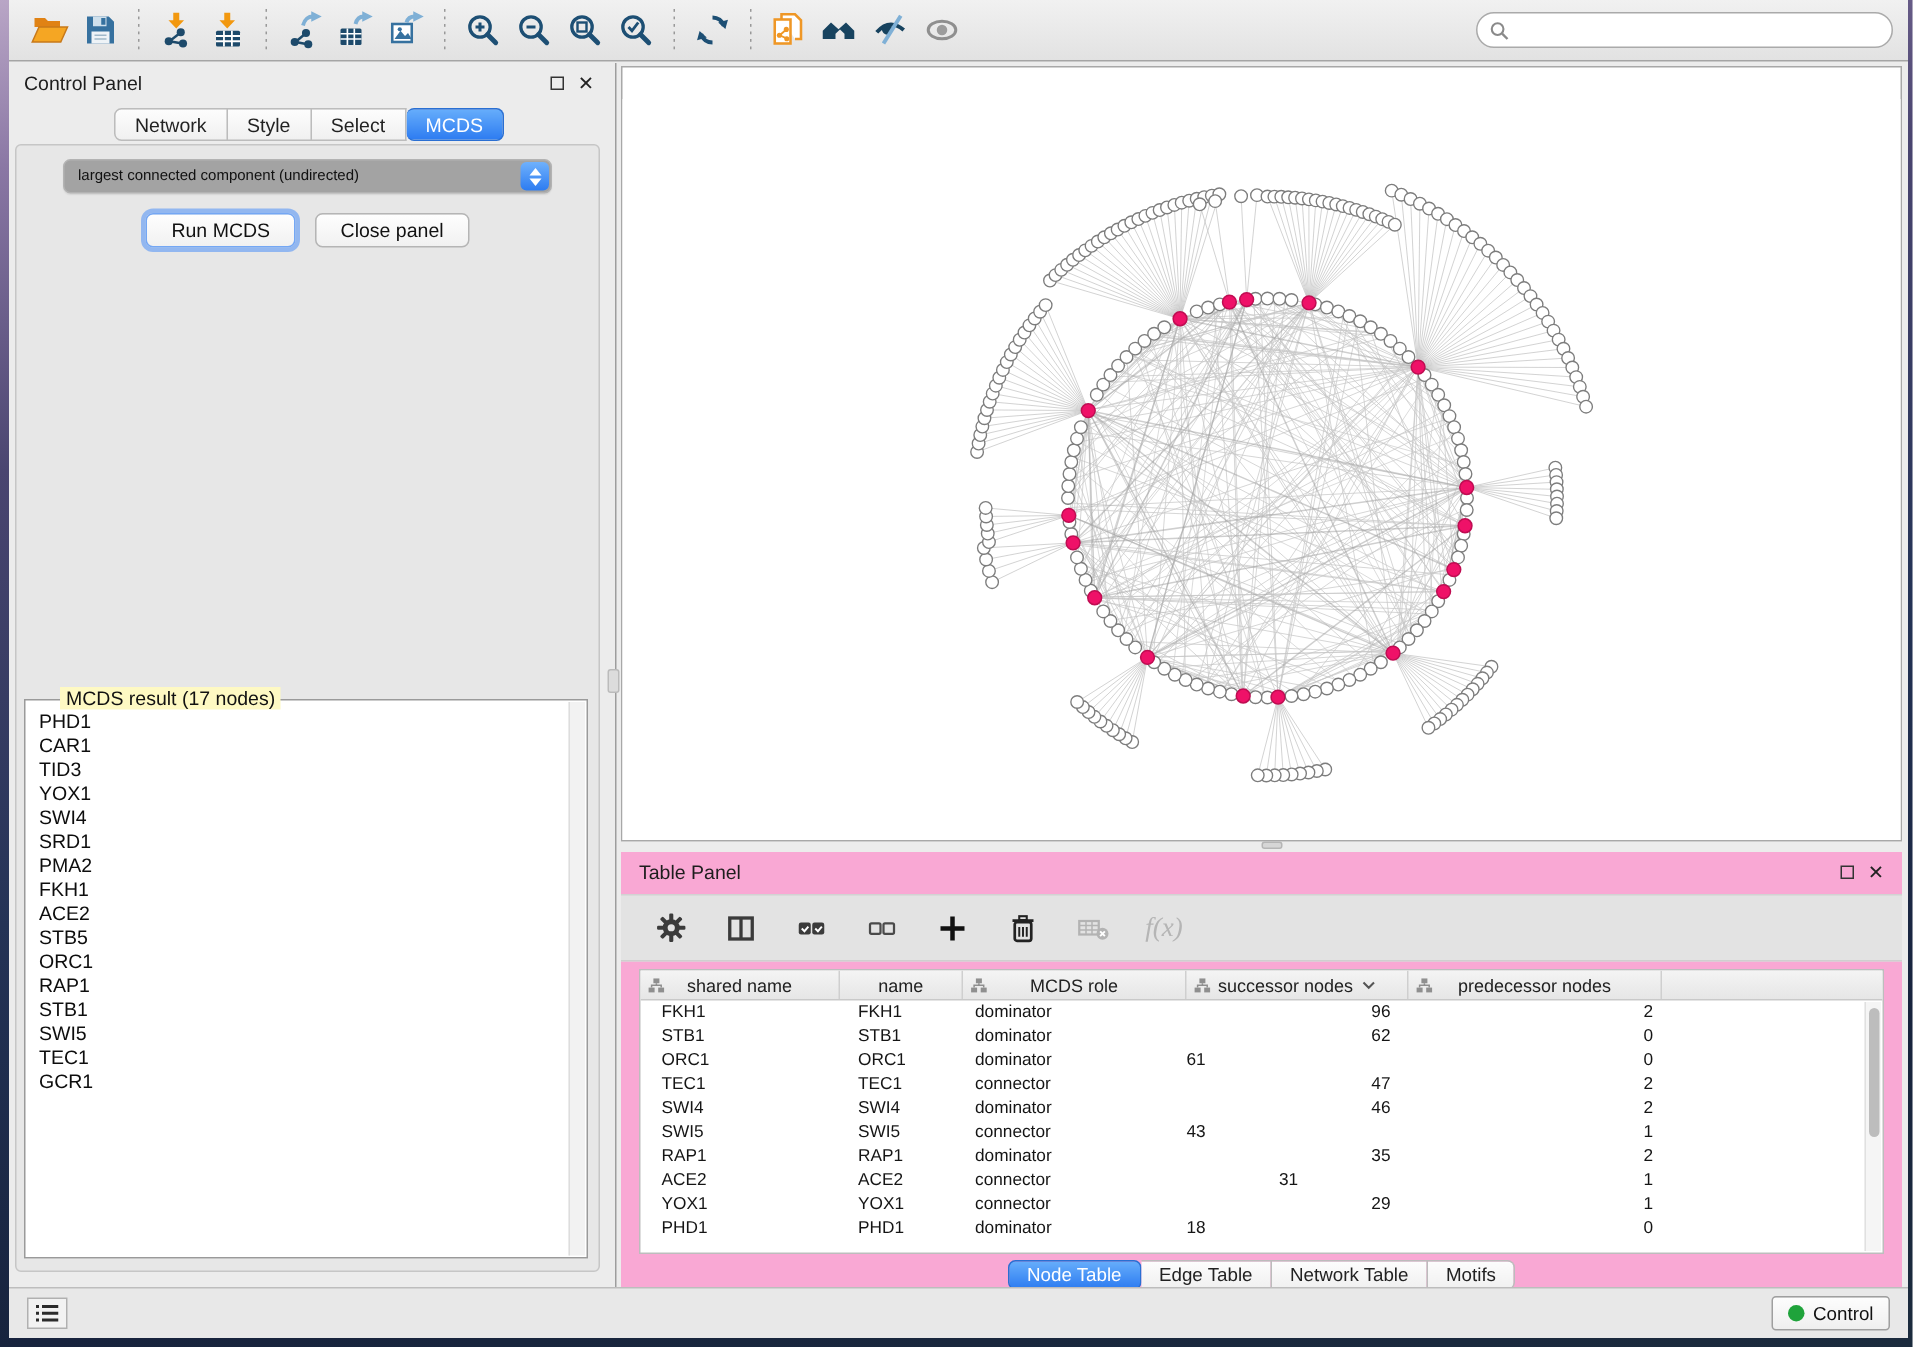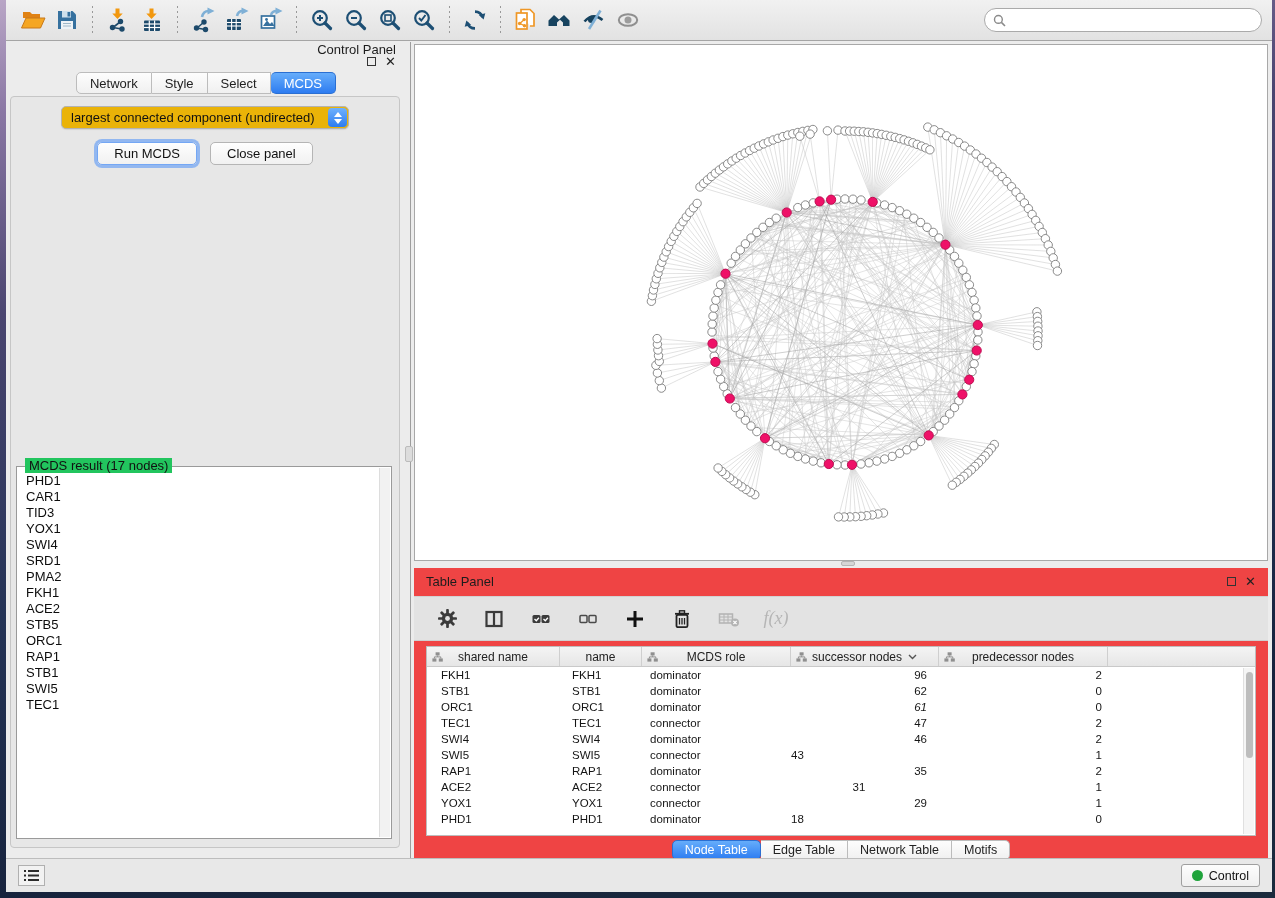--- a/index.html
+++ b/index.html
@@ -18,51 +18,51 @@
   .search-wrap { margin-left:auto; }
   .search-field { width:278px; height:24px; border:1px solid #aaa; border-radius:12px; background:#fff;
                   display:flex; align-items:center; padding:0 8px; }
   .search-field input { border:none; outline:none; flex:1; font-size:12px; background:transparent; }
 
   
   .main { position:absolute; top:42px; left:0; right:0; bottom:34px; }
 
   
   .control-panel { position:absolute; left:2px; top:0; width:396px; bottom:0; }
-  .cp-header { height:26px; display:flex; align-items:flex-end; padding:0 8px;flex-direction:column; }
+  .cp-header { height:26px; display:flex; align-items:center; padding:0 8px; }
   .cp-title { font-size:13px; color:#1d1d1d; }
   .win-icons { margin-left:auto; display:flex; gap:9px; align-items:center; }
   .float-ic { width:9px; height:9px; border:1.5px solid #333; }
   .close-ic { font-size:13px; font-weight:bold; color:#222; line-height:9px; }
   .tabs-row { display:flex; justify-content:center; margin-top:4px; }
   .tab { height:22px; padding:0 13px; background:linear-gradient(#fdfdfd,#f0f0f0);
          border:1px solid #bcbcbc; border-left-width:0; font-size:13px; color:#222;
          display:flex; align-items:center; }
   .tab:first-child { border-left-width:1px; border-radius:5px 0 0 5px; }
   .tab:last-child { border-radius:0 5px 5px 0; }
   .tab.active { background:linear-gradient(#66adfb,#2d7cf1); border-color:#2a6fd2; color:#fff; border-radius:5px; }
   .inner-panel { position:absolute; left:2px; right:4px; top:54px; bottom:10px;
                  background:#e7e7e7; border:1px solid #c6c6c6; border-radius:4px; }
   .opt-label { text-align:center; margin-top:17px; font-size:13px; color:#111; }
-  .dropdown { width:288px; height:23px; margin:9px auto 0; background:#eab308; border:1px solid #b3b3b3;
+  .dropdown { width:326px; height:23px; margin:9px auto 0; background:#a3a3a3; border:1px solid #b3b3b3;
               border-radius:5px; position:relative; display:flex; align-items:center;
-              font-size:13px; color:#111; padding-left:9px; box-shadow:0 1px 1px rgba(0,0,0,.08); }
+              font-size:10px; color:#111; padding-left:9px; box-shadow:0 1px 1px rgba(0,0,0,.08); }
   .dd-stepper { position:absolute; right:1px; top:1px; width:19px; height:19px; border-radius:4px;
                 background:linear-gradient(#6fb1fc,#2d7cf1); display:flex; flex-direction:column;
                 align-items:center; justify-content:center; gap:2px; }
   .dd-stepper .up { width:0; height:0; border-left:4px solid transparent; border-right:4px solid transparent; border-bottom:5px solid #fff; }
   .dd-stepper .dn { width:0; height:0; border-left:4px solid transparent; border-right:4px solid transparent; border-top:5px solid #fff; }
   .btn-row { display:flex; justify-content:center; gap:13px; margin-top:13px; }
   .mac-btn { height:23px; padding:0 16px; background:linear-gradient(#fefefe,#f1f1f1);
              border:1px solid #b5b5b5; border-radius:5px; font-size:13px; color:#111;
              display:flex; align-items:center; }
   .mac-btn.focused { box-shadow:0 0 0 3px rgba(77,144,247,.55); border-color:#74a7f4; }
   .result-box { position:absolute; left:5px; right:7px; top:369px; bottom:8px;
                 border:1px solid #9a9a9a; background:#fff; }
-  .result-legend { position:absolute; top:-9px; left:8px; background:#22c55e; padding:0 4px;
+  .result-legend { position:absolute; top:-9px; left:23px; background:#fef9c3; padding:0 4px;
                    font-size:13px; color:#111; }
   .result-list { position:absolute; inset:1px 12px 1px 1px; overflow:hidden;
                  font-size:13px; color:#0d0d0d; padding:5px 0 0 8px; list-style:none; }
   .result-list li { line-height:16px; }
   .result-scroll { position:absolute; top:1px; bottom:1px; right:1px; width:11px;
                    background:#f2f2f2; border-left:1px solid #ddd; }
 
   
   .vsplit { position:absolute; left:399px; top:0; bottom:0; width:9px; }
   .vsplit .line { position:absolute; left:5px; top:0; bottom:0; width:1px; background:#9d9d9d; }
@@ -81,21 +81,21 @@
   .light.red { background:#fc5b57; border:1px solid #dd3f39; }
   .light.yellow { background:#fdbe3f; border:1px solid #dfa32b; }
   .light.green { background:#34c94b; border:1px solid #27a838; }
   .net-title { position:absolute; left:0; right:0; text-align:center; font-size:12.5px; color:#222; }
   .net-canvas { position:absolute; top:21px; left:0; right:0; bottom:0; background:#fff; overflow:hidden; }
 
   .hsplit-grip { position:absolute; top:519px; left:50%; width:14px; height:5px; background:#d6d6d6;
                  border:1px solid #b5b5b5; border-radius:2px; }
 
   
-  .table-panel { position:absolute; top:526px; left:0; right:0; bottom:0; background:#ef4444; }
+  .table-panel { position:absolute; top:526px; left:0; right:0; bottom:0; background:#f9a8d4; }
   .tp-header { height:26px; display:flex; align-items:center; padding:0 12px; }
   .tp-title { font-size:13px; color:#1d1d1d; }
   .tp-toolband { position:absolute; top:28px; left:0; right:0; height:45px; background:#e3e3e3;
                  border-top:1px solid #d2d2d2; border-bottom:1px solid #cfcfcf;
                  display:flex; align-items:center; padding-left:20px; gap:21px; }
   .tband-btn { width:26px; height:26px; display:flex; align-items:center; justify-content:center; }
   .fx-label { font-family:"Liberation Serif","DejaVu Serif",serif; font-style:italic;
               font-size:18px; color:#b5b5b5; }
   .tbl { position:absolute; top:78px; left:12px; right:12px; height:190px; background:#fff;
          border:1px solid #bdbdbd; overflow:hidden; }
@@ -334,20 +334,21 @@
               <li>SRD1</li>
               <li>PMA2</li>
               <li>FKH1</li>
               <li>ACE2</li>
               <li>STB5</li>
               <li>ORC1</li>
               <li>RAP1</li>
               <li>STB1</li>
               <li>SWI5</li>
               <li>TEC1</li>
+              <li>GCR1</li>
             </ul>
           <div class="result-scroll"></div>
         </div>
       </div>
     </div>
 
     <div class="vsplit">
       <div class="line"></div>
       <div class="grip"></div>
     </div>
@@ -1222,21 +1223,21 @@
                 <div class="td" style="width: 133px; text-align: left; padding-left: 14px; padding-right: 0px;">STB1</div>
                 <div class="td" style="width: 82px; text-align: left; padding-left: 12px; padding-right: 0px;">STB1</div>
                 <div class="td" style="width: 149px; text-align: left; padding-left: 8px; padding-right: 0px;">dominator</div>
                 <div class="td" style="width: 148px; text-align: right; padding-left: 0px; padding-right: 12px;">62</div>
                 <div class="td" style="width: 169px; text-align: right; padding-left: 0px; padding-right: 6px;">0</div>
               </div>
               <div class="tr">
                 <div class="td" style="width: 133px; text-align: left; padding-left: 14px; padding-right: 0px;">ORC1</div>
                 <div class="td" style="width: 82px; text-align: left; padding-left: 12px; padding-right: 0px;">ORC1</div>
                 <div class="td" style="width: 149px; text-align: left; padding-left: 8px; padding-right: 0px;">dominator</div>
-                <div class="td" style="width: 148px; text-align: right; padding-left: 0px; padding-right: 12px; font-style: italic;">61</div>
+                <div class="td" style="width: 148px; text-align: left; padding-left: 0px; padding-right: 12px;">61</div>
                 <div class="td" style="width: 169px; text-align: right; padding-left: 0px; padding-right: 6px;">0</div>
               </div>
               <div class="tr">
                 <div class="td" style="width: 133px; text-align: left; padding-left: 14px; padding-right: 0px;">TEC1</div>
                 <div class="td" style="width: 82px; text-align: left; padding-left: 12px; padding-right: 0px;">TEC1</div>
                 <div class="td" style="width: 149px; text-align: left; padding-left: 8px; padding-right: 0px;">connector</div>
                 <div class="td" style="width: 148px; text-align: right; padding-left: 0px; padding-right: 12px;">47</div>
                 <div class="td" style="width: 169px; text-align: right; padding-left: 0px; padding-right: 6px;">2</div>
               </div>
               <div class="tr">

